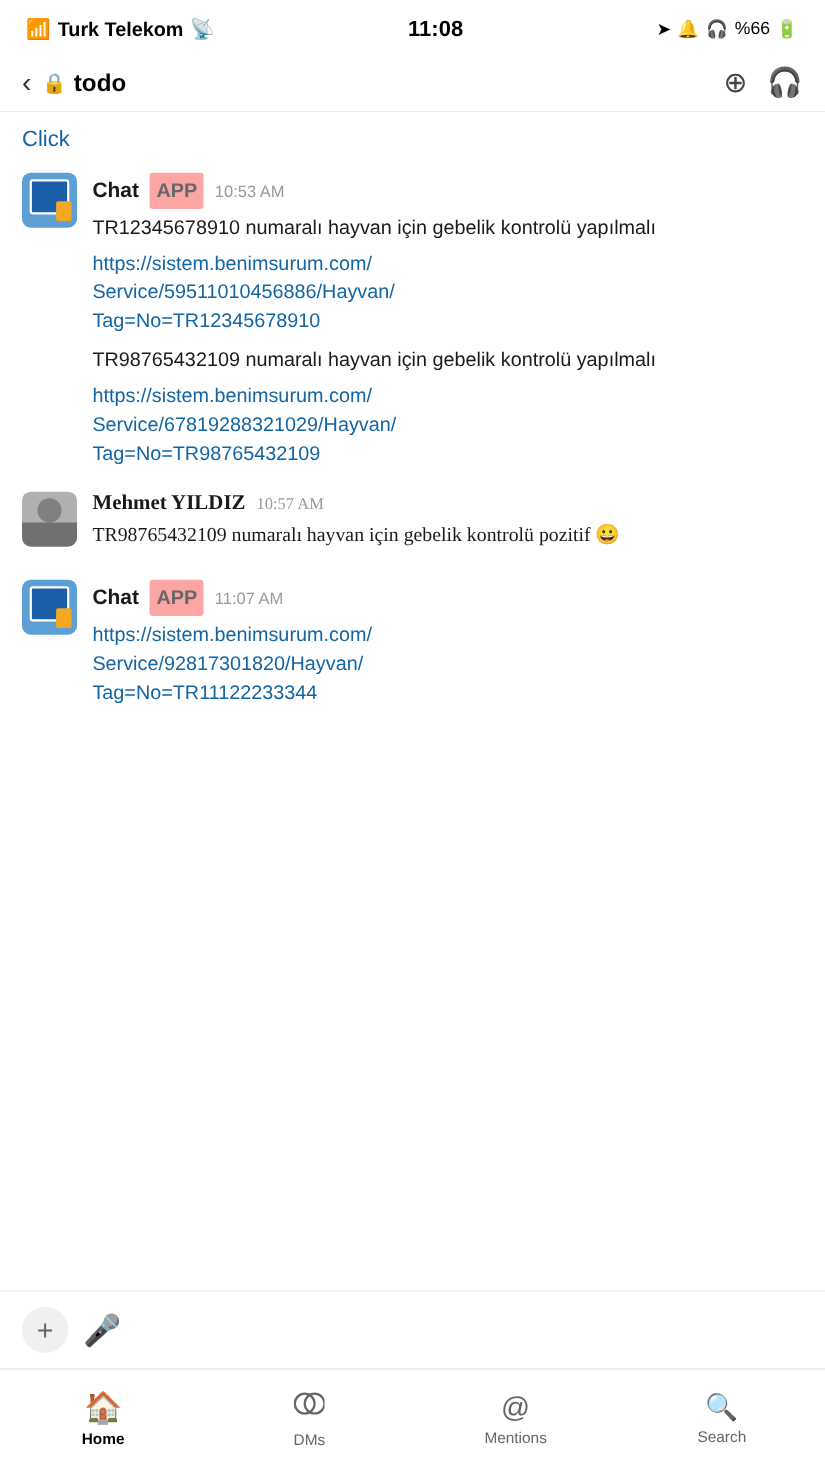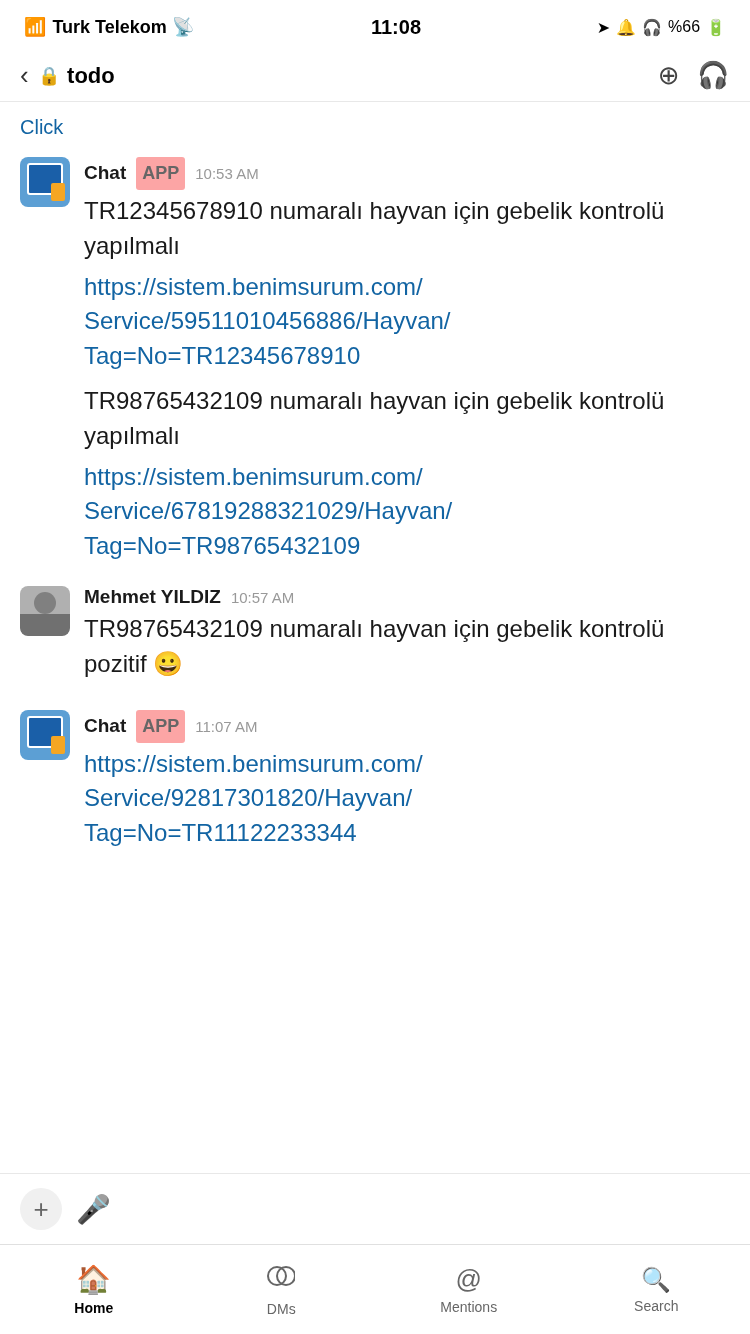--- a/index.html
+++ b/index.html
@@ -129,21 +129,21 @@
       padding: 6px 6px;
       border-radius: 3px;
     }
 
     .timestamp {
       font-size: 15px;
       color: #999;
     }
 
     .msg-body {
-      font-size: 24px;
+      font-size: 18px;
       color: #1a1a1a;
       line-height: 1.45;
     }
 
     .msg-body .link {
       color: #1264a3;
       text-decoration: none;
       display: block;
       line-height: 1.45;
     }
@@ -351,21 +351,21 @@
       </div>
       <div class="msg-body">
         <div class="text-block">TR12345678910 numaralı hayvan için gebelik kontrolü yapılmalı</div>
         <a class="link">https://sistem.benimsurum.com/<br>Service/59511010456886/Hayvan/<br>Tag=No=TR12345678910</a>
         <div class="text-block" style="margin-top:10px;">TR98765432109 numaralı hayvan için gebelik kontrolü yapılmalı</div>
         <a class="link">https://sistem.benimsurum.com/<br>Service/67819288321029/Hayvan/<br>Tag=No=TR98765432109</a>
       </div>
     </div>
   </div>
 
-  <div class="message" style="margin-top:10px;">
+  <div class="message" style="margin-top:10px;font-family:Liberation Serif, serif;">
     <div class="photo-person"></div>
     <div class="msg-content">
       <div class="msg-header">
         <span class="sender-name">Mehmet YILDIZ</span>
         <span class="timestamp">10:57 AM</span>
       </div>
       <div class="msg-body">
         <div class="text-block" style="margin-top:4px;">TR98765432109 numaralı hayvan için gebelik kontrolü pozitif 😀</div>
       </div>
     </div>

